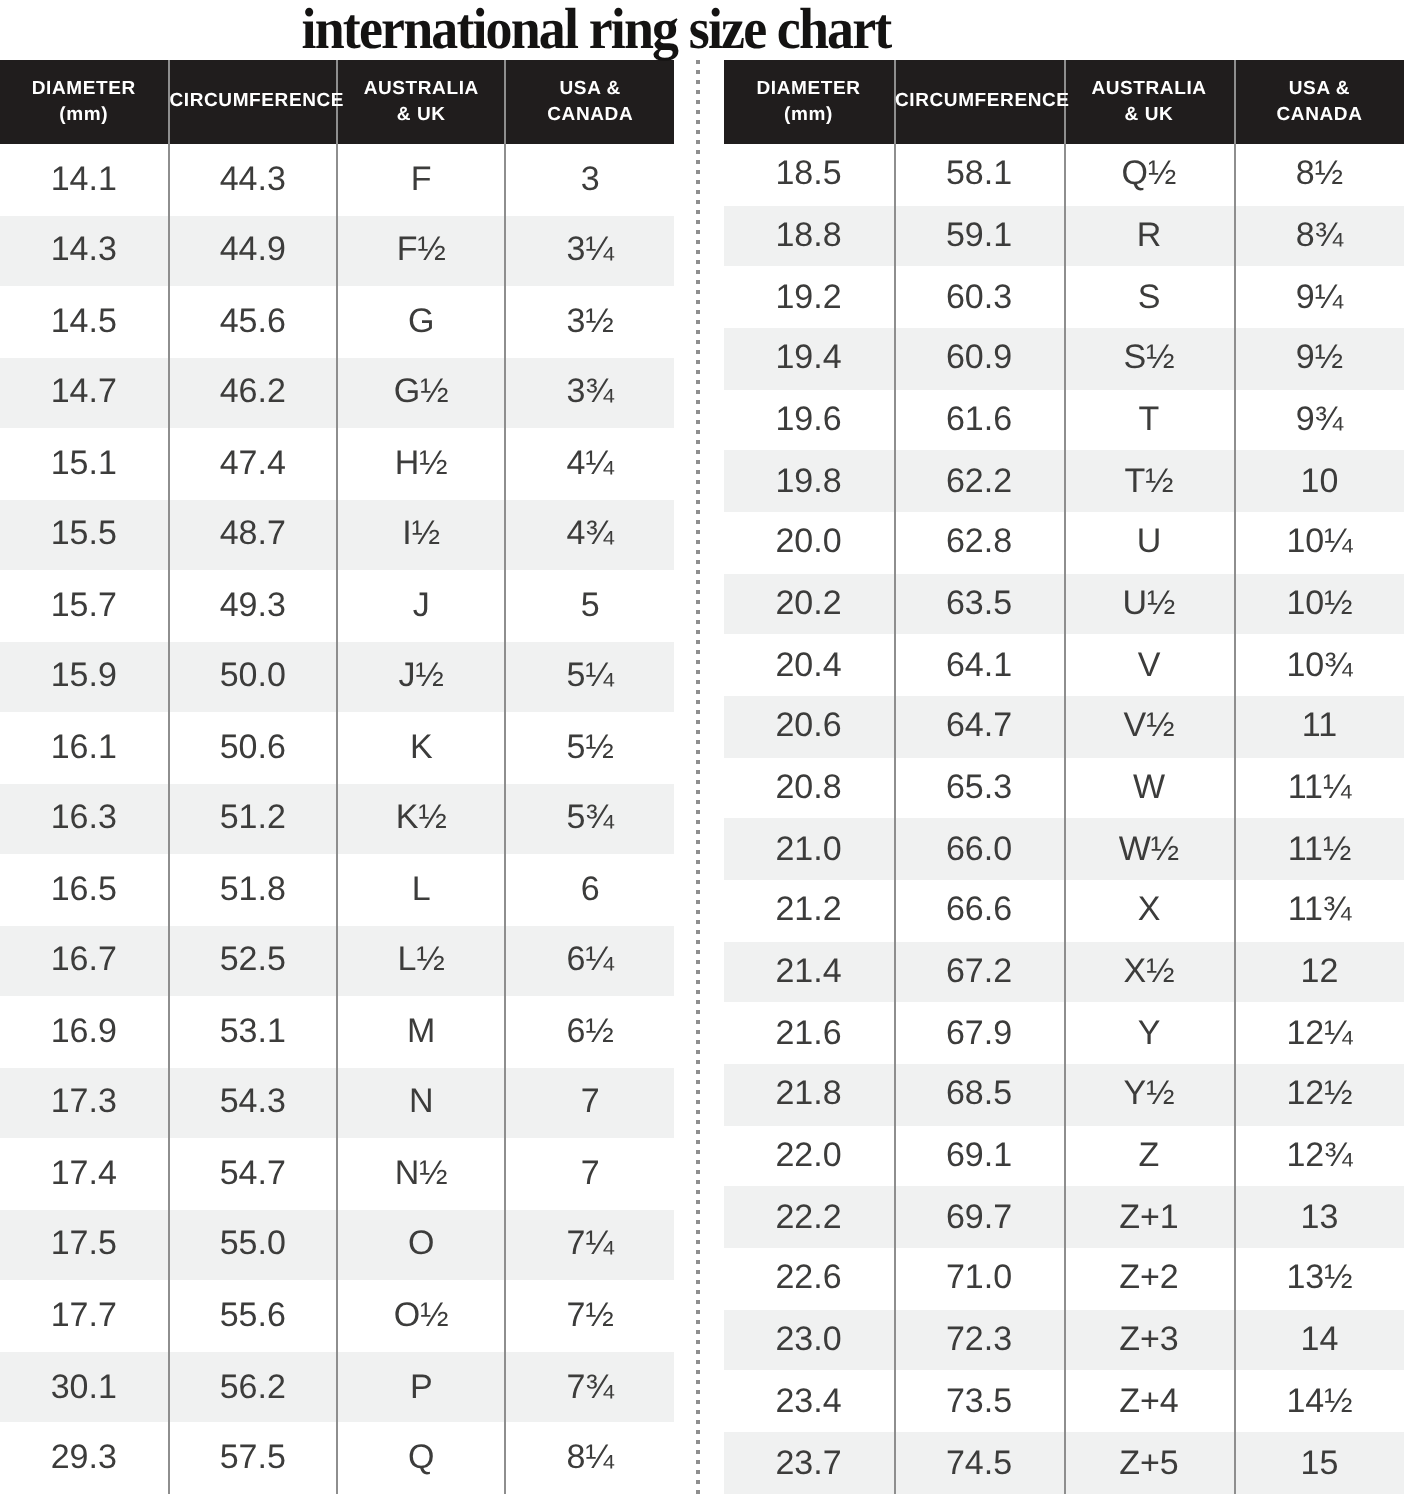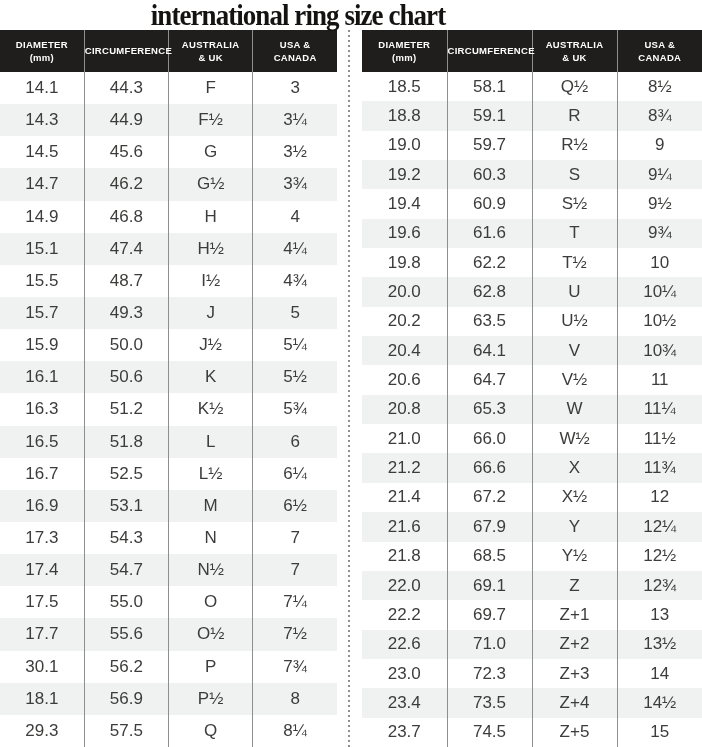--- a/index.html
+++ b/index.html
@@ -90,26 +90,20 @@
             <td>G</td>
             <td>3½</td>
           </tr>
           <tr>
             <td>14.7</td>
             <td>46.2</td>
             <td>G½</td>
             <td>3¾</td>
           </tr>
           <tr>
-            <td>14.9</td>
-            <td>46.8</td>
-            <td>H</td>
-            <td>4</td>
-          </tr>
-          <tr>
             <td>15.1</td>
             <td>47.4</td>
             <td>H½</td>
             <td>4¼</td>
           </tr>
           <tr>
             <td>15.5</td>
             <td>48.7</td>
             <td>I½</td>
             <td>4¾</td>
@@ -178,26 +172,20 @@
             <td>17.7</td>
             <td>55.6</td>
             <td>O½</td>
             <td>7½</td>
           </tr>
           <tr>
             <td>30.1</td>
             <td>56.2</td>
             <td>P</td>
             <td>7¾</td>
-          </tr>
-          <tr>
-            <td>18.1</td>
-            <td>56.9</td>
-            <td>P½</td>
-            <td>8</td>
           </tr>
           <tr>
             <td>29.3</td>
             <td>57.5</td>
             <td>Q</td>
             <td>8¼</td>
           </tr>
         </tbody>
       </table>
     <div class="gap">
@@ -222,26 +210,20 @@
             <td>Q½</td>
             <td>8½</td>
           </tr>
           <tr>
             <td>18.8</td>
             <td>59.1</td>
             <td>R</td>
             <td>8¾</td>
           </tr>
           <tr>
-            <td>19.0</td>
-            <td>59.7</td>
-            <td>R½</td>
-            <td>9</td>
-          </tr>
-          <tr>
             <td>19.2</td>
             <td>60.3</td>
             <td>S</td>
             <td>9¼</td>
           </tr>
           <tr>
             <td>19.4</td>
             <td>60.9</td>
             <td>S½</td>
             <td>9½</td>

